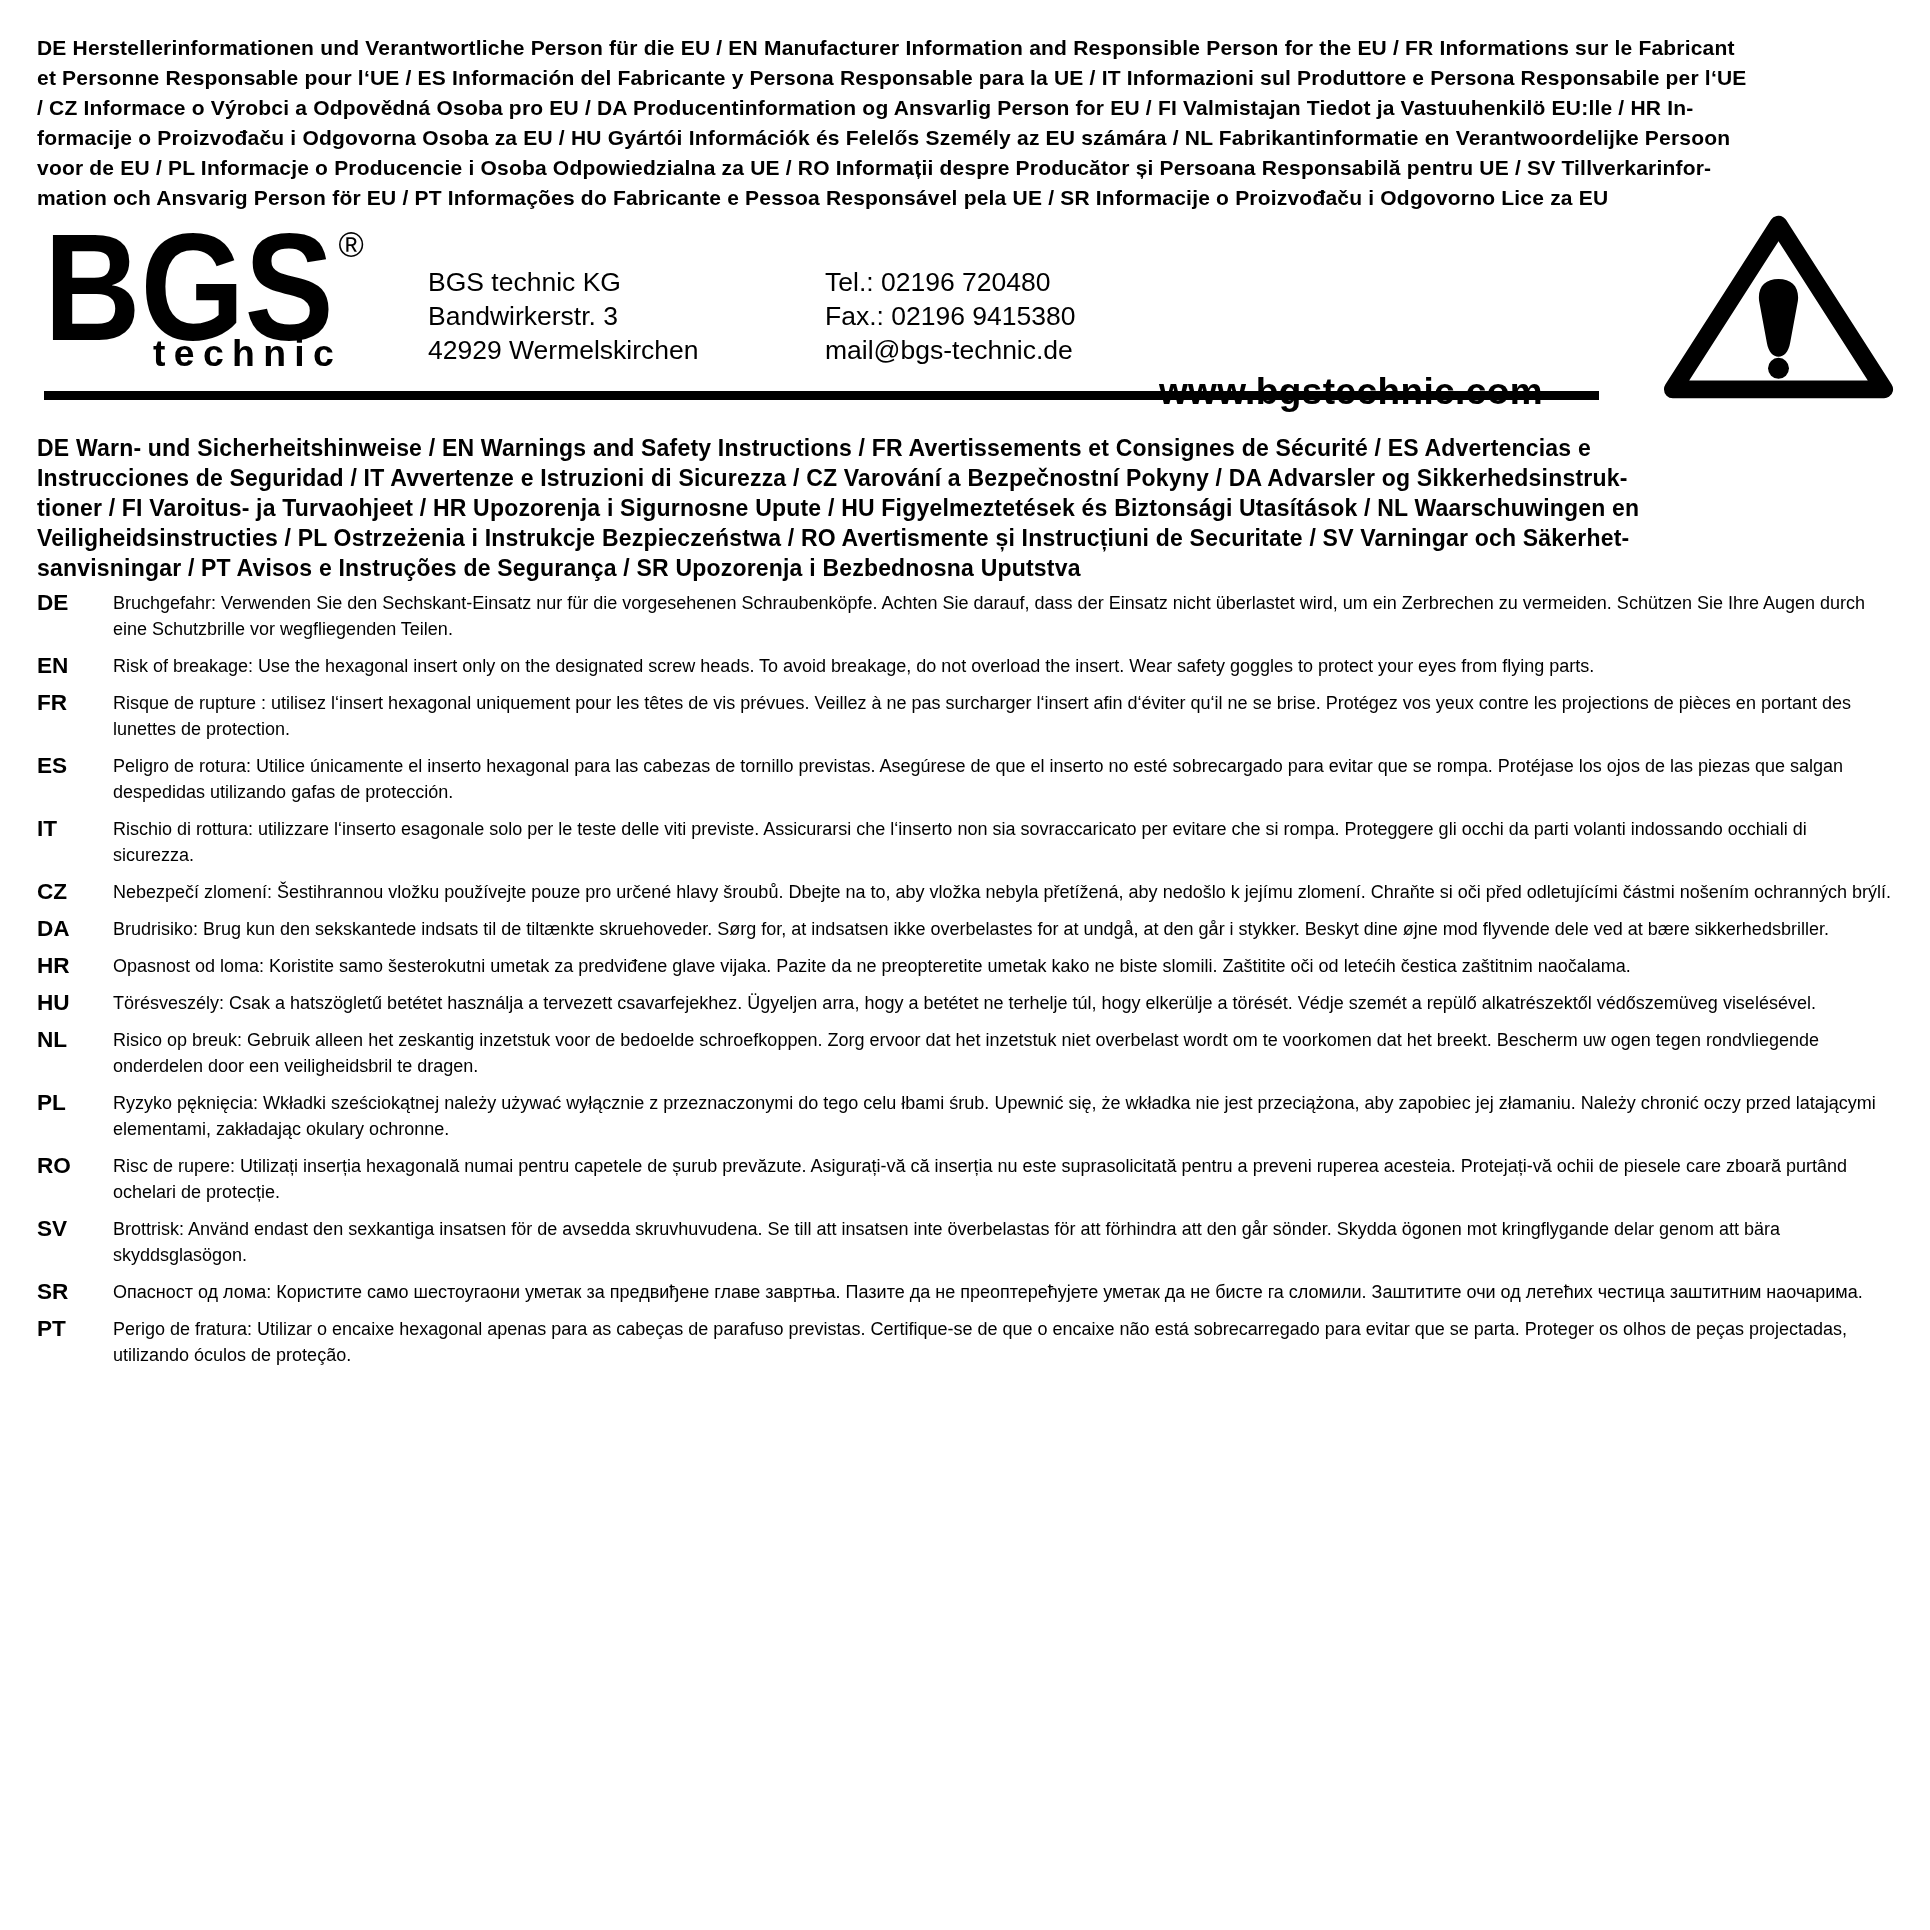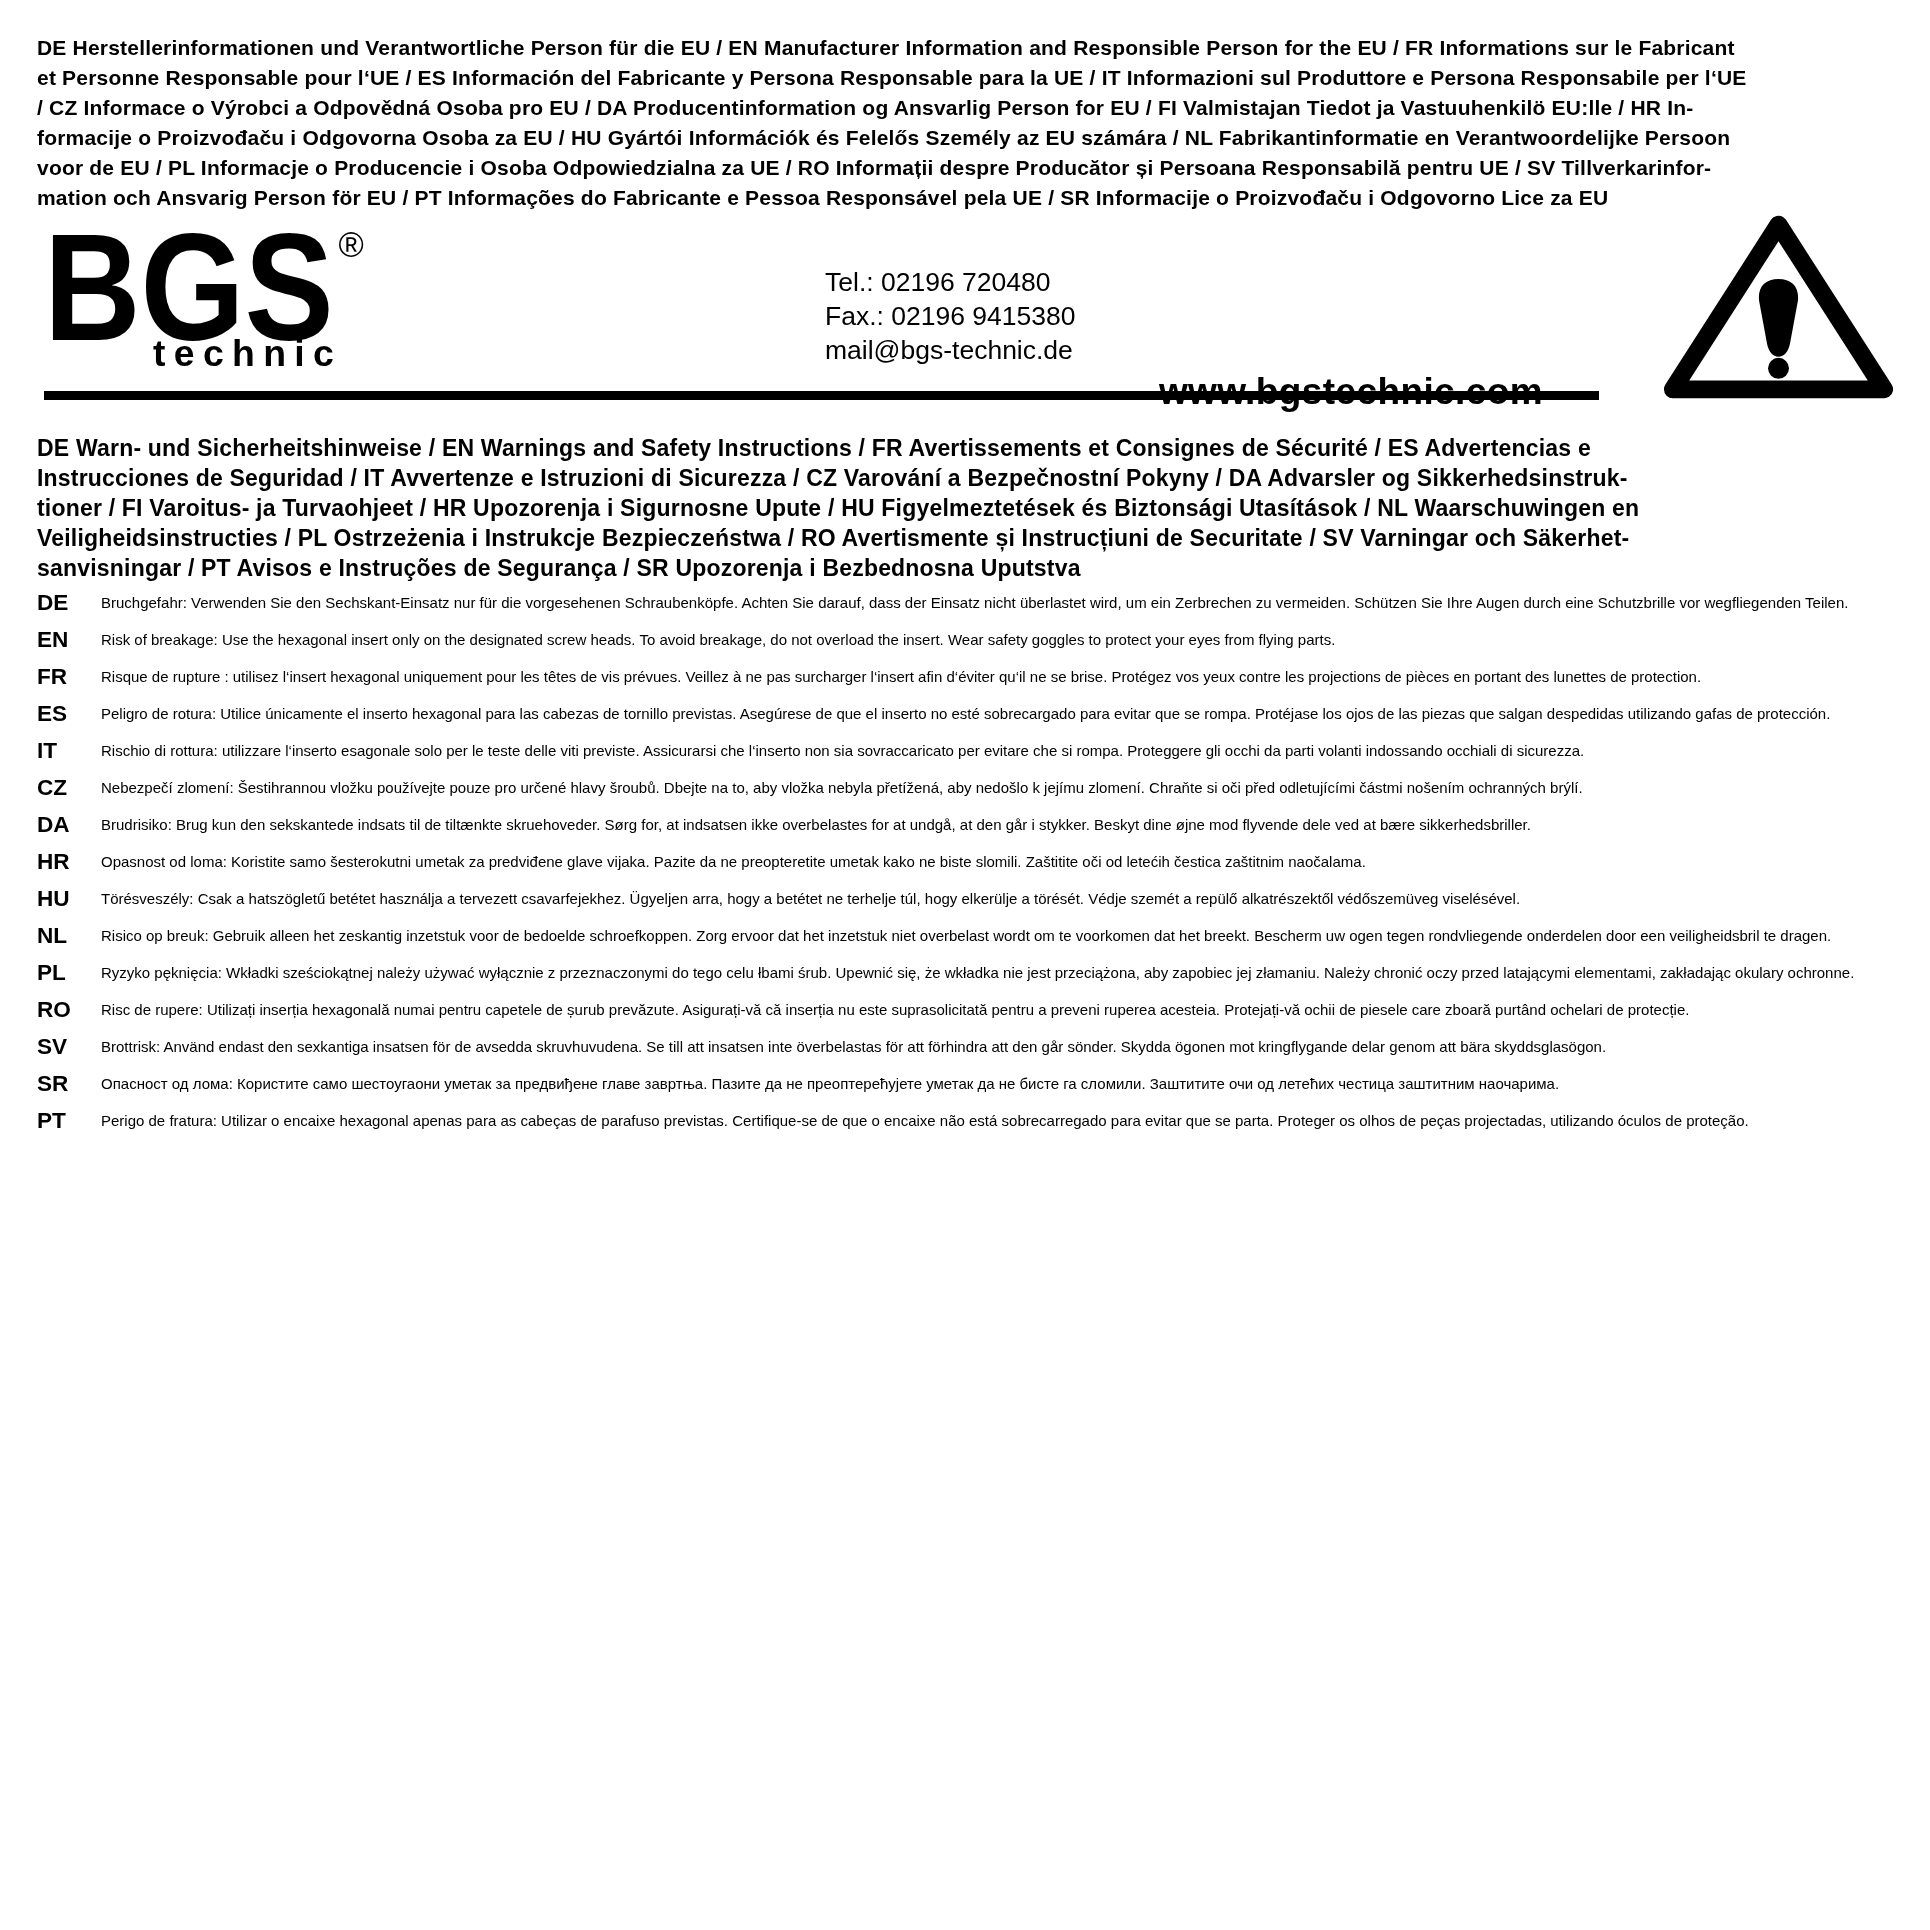--- a/index.html
+++ b/index.html
@@ -29,35 +29,40 @@
 
   .warn-header{
     position:absolute;left:37px;top:433px;width:1860px;
     font-weight:bold;font-size:23px;line-height:30px;
     white-space:nowrap;letter-spacing:0.2px;
   }
 
   .warn-list{position:absolute;left:37px;top:590px;width:1855px;}
   .warn-row{display:flex;align-items:flex-start;margin-bottom:11px;}
   .warn-row .lang{flex:0 0 64px;font-weight:bold;font-size:22.6px;line-height:26px;}
-  .warn-row .txt{flex:1;font-size:15px;line-height:26px;}
+  .warn-row .txt{flex:1;font-size:18px;line-height:26px;margin-left:12px;}
 </style>
 </head>
 <body>
 
 <div class="page">
 
   <div class="mfr-header">DE Herstellerinformationen und Verantwortliche Person für die EU  /  EN Manufacturer Information and Responsible Person for the EU  /  FR Informations sur le Fabricant<br>et Personne Responsable pour l‘UE  /  ES Información del Fabricante y Persona Responsable para la UE  /  IT Informazioni sul Produttore e Persona Responsabile per l‘UE<br>/  CZ Informace o Výrobci a Odpovědná Osoba pro EU  /  DA Producentinformation og Ansvarlig Person for EU  /  FI Valmistajan Tiedot ja Vastuuhenkilö EU:lle  /  HR In-<br>formacije o Proizvođaču i Odgovorna Osoba za EU  /  HU Gyártói Információk és Felelős Személy az EU számára  /  NL Fabrikantinformatie en Verantwoordelijke Persoon<br>voor de EU  /  PL Informacje o Producencie i Osoba Odpowiedzialna za UE  /  RO Informații despre Producător și Persoana Responsabilă pentru UE  /  SV Tillverkarinfor-<br>mation och Ansvarig Person för EU  /  PT Informações do Fabricante e Pessoa Responsável pela UE  /  SR Informacije o Proizvođaču i Odgovorno Lice za EU</div>
 
   <svg class="logo-svg" width="335" height="156" viewBox="0 0 430 200">
     <text x="0" y="146" font-family="Liberation Sans, sans-serif" font-weight="bold" font-size="195" textLength="372" lengthAdjust="spacingAndGlyphs" fill="#000">BGS</text>
     <text x="378" y="40" font-family="Liberation Sans, sans-serif" font-size="44" fill="#000">®</text>
     <text x="140" y="180" font-family="Liberation Sans, sans-serif" font-weight="bold" font-size="48" textLength="232" lengthAdjust="spacing" fill="#000">technic</text>
   </svg>
 
+  <div class="contact-col col-a">
+    <div>BGS technic KG</div>
+    <div>Bandwirkerstr. 3</div>
+    <div>42929 Wermelskirchen</div>
+  </div>
 
   <div class="contact-col col-b">
     <div>Tel.: 02196 720480</div>
     <div>Fax.: 02196 9415380</div>
     <div>mail@bgs-technic.de</div>
   </div>
 
   <div class="website">www.bgstechnic.com</div>
 
   <div class="rule"></div>

